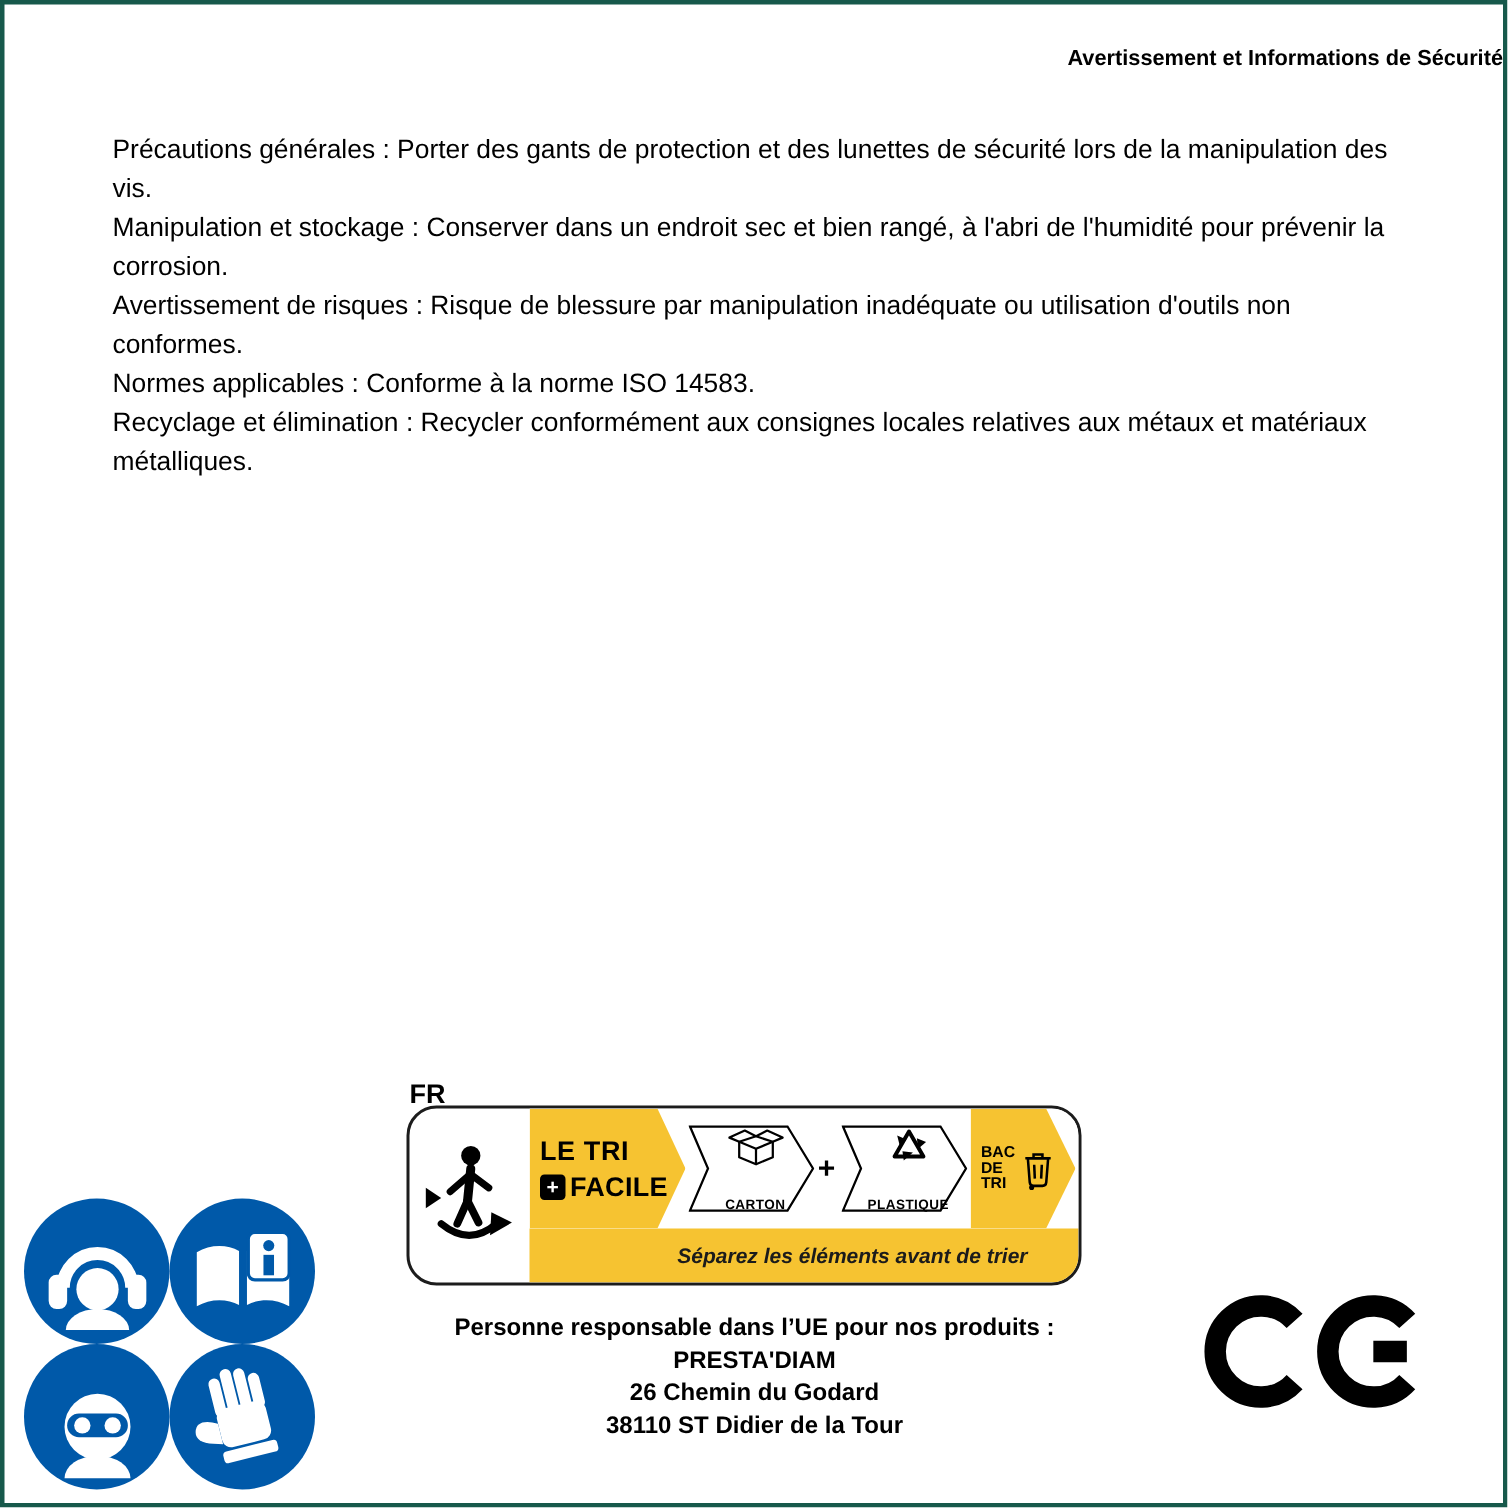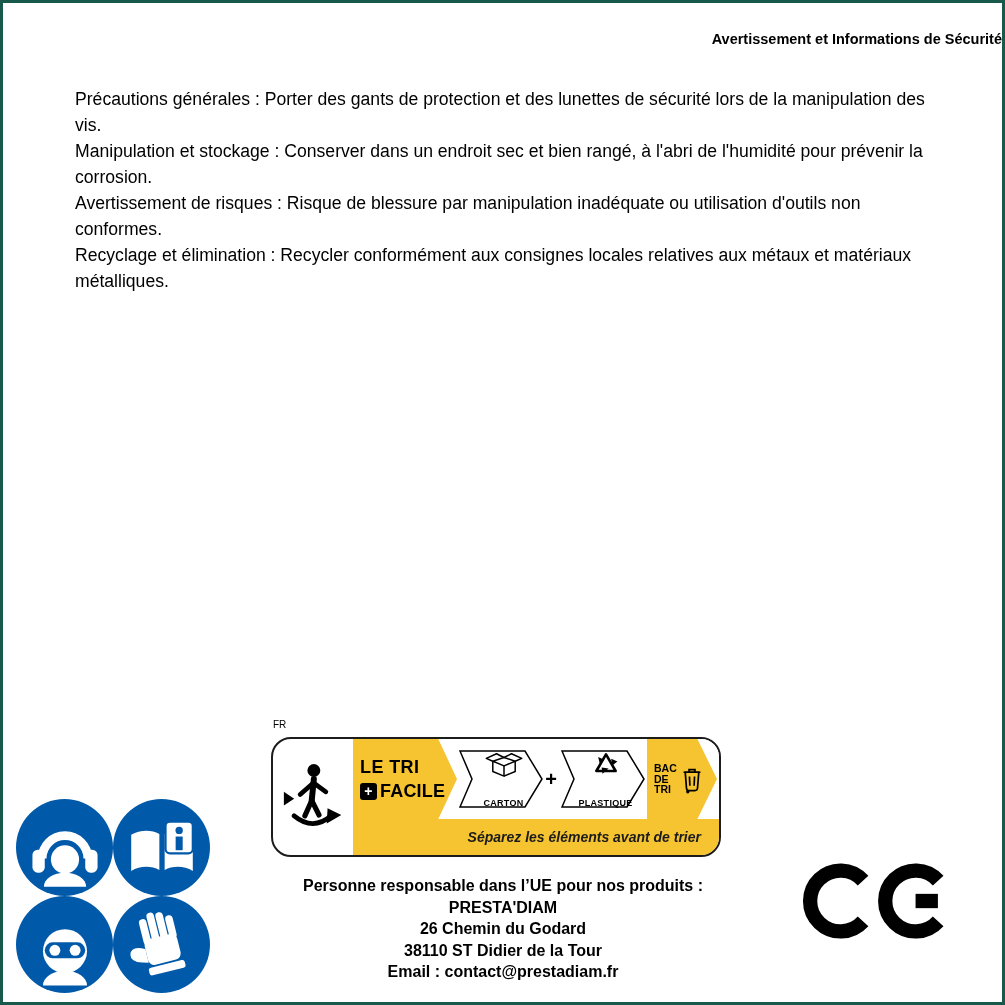--- a/index.html
+++ b/index.html
@@ -18,21 +18,21 @@
     position:absolute; top:28px; left:0; width:100%;
     text-align:right; font-weight:bold; font-size:14.5px;
   }
   .safety-text {
     position:absolute; top:83px; left:72px; width:874px;
     font-size:17.6px; line-height:26px;
   }
   .safety-line { margin:0; }
 
   
-  .fr-code { position:absolute; top:716px; left:270px; font-size:10px; font-weight:normal; }
+  .fr-code { position:absolute; top:716px; left:270px; font-size:18px; font-weight:bold; }
   .tri-label {
     position:absolute; top:734px; left:268px; width:450px; height:120px;
     border:2px solid #1c1c1c; border-radius:20px; background:#fff;
     display:flex; overflow:hidden;
   }
   .triman-zone { width:80px; display:flex; align-items:center; justify-content:center; }
   .tri-right { flex:1; display:flex; flex-direction:column; }
   .tri-top { height:80px; display:flex; align-items:center; background:#fff; }
   .facile-block {
     width:104px; height:80px; background:var(--tri_yellow,#f6c331);
@@ -56,21 +56,21 @@
   .tri-plus { width:16px; text-align:center; font-size:20px; font-weight:bold; flex:0 0 auto; }
   .bac-arrow {
     width:70px; height:80px; margin-left:2px; flex:0 0 auto;
     background:var(--tri_yellow,#f6c331);
     clip-path:polygon(0 0, 72% 0, 100% 50%, 72% 100%, 0 100%);
     display:flex; align-items:center; gap:4px; padding-left:7px;
   }
   .bac-text { font-size:10.5px; font-weight:800; line-height:10.5px; }
   .tri-strip {
     flex:1; background:var(--tri_yellow,#f6c331);
-    display:flex; align-items:center; justify-content:flex-end; padding-right:18px;
+    display:flex; align-items:center; justify-content:flex-end; padding-right:34px;
   }
   .strip-text { font-size:14px; font-style:italic; font-weight:bold; color:#1b1b1b; }
 
   
   .icon-grid {
     position:absolute; left:13px; top:796px;
     display:grid; grid-template-columns:97px 97px; grid-auto-rows:97px; gap:0px;
   }
   .m-icon {
     width:97px; height:97px; border-radius:50%;
@@ -94,20 +94,21 @@
 <body>
 
 <div class="page">
 
   <div class="doc-title">Avertissement et Informations de Sécurité</div>
 
   <div class="safety-text">
     <div class="safety-line">Précautions générales : Porter des gants de protection et des lunettes de sécurité lors de la manipulation des vis.</div>
     <div class="safety-line">Manipulation et stockage : Conserver dans un endroit sec et bien rangé, à l'abri de l'humidité pour prévenir la corrosion.</div>
     <div class="safety-line">Avertissement de risques : Risque de blessure par manipulation inadéquate ou utilisation d'outils non conformes.</div>
+    <div class="safety-line">Normes applicables : Conforme à la norme ISO 14583.</div>
     <div class="safety-line">Recyclage et élimination : Recycler conformément aux consignes locales relatives aux métaux et matériaux métalliques.</div>
   </div>
 
   <div class="fr-code">FR</div>
 
   <div class="tri-label">
     <div class="triman-zone">
       <svg viewBox="0 0 72 84" width="62" height="72" aria-hidden="true">
         <circle cx="37" cy="11" r="7.5" fill="#000"></circle>
         <g stroke="#000" fill="none" stroke-linecap="round">
@@ -236,21 +237,20 @@
         </g>
       </svg>
     </div>
   </div>
 
   <div class="address-block">
     <div>Personne responsable dans l’UE pour nos produits :</div>
     <div>PRESTA'DIAM</div>
     <div>26 Chemin du Godard</div>
     <div>38110 ST Didier de la Tour</div>
-    <div>Email : contact@prestadiam.fr</div>
   </div>
 
   <div class="ce-mark">
     <svg viewBox="0 0 170 90" preserveAspectRatio="xMinYMid meet" aria-hidden="true">
       <path d="M68.3 22.2 A34 34 0 1 0 68.3 67.8" fill="none" stroke="#000" stroke-width="16"></path>
       <path d="M152.3 22.2 A34 34 0 1 0 152.3 67.8" fill="none" stroke="#000" stroke-width="16"></path>
       <line x1="127" y1="45" x2="152" y2="45" stroke="#000" stroke-width="16"></line>
     </svg>
   </div>
 

